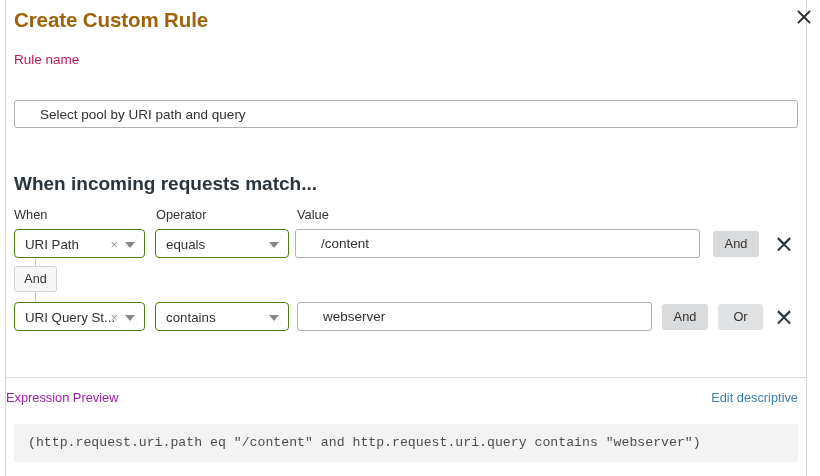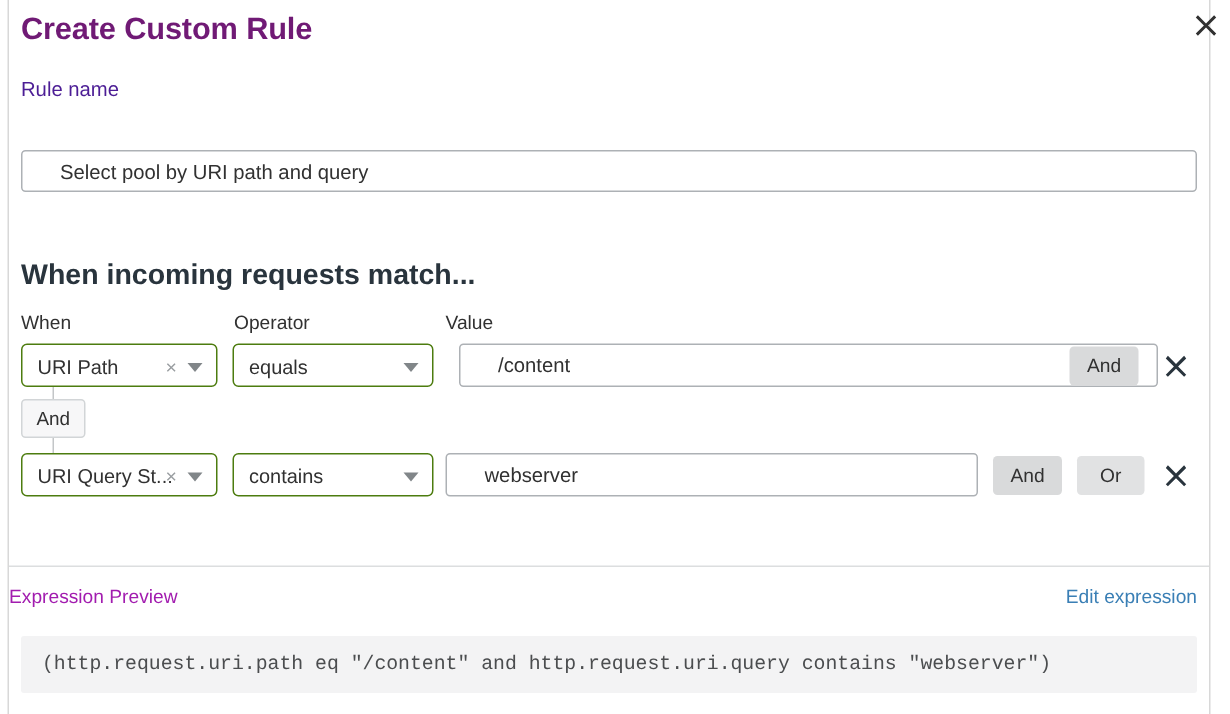--- a/index.html
+++ b/index.html
@@ -39,40 +39,40 @@
     background: #d8d8d8;
   }
 
   
   .dialog-title {
     position: absolute;
     left: 14px;
     top: 8px;
     font-size: 20.5px;
     font-weight: bold;
-    color: #701a75;
+    color: #a16207;
     letter-spacing: -0.1px;
     white-space: nowrap;
   }
   .close-btn {
     position: absolute;
     left: 795px;
     top: 7px;
     width: 18px;
     height: 18px;
     cursor: pointer;
     color: #313131;
   }
   .close-btn svg { display: block; }
 
   
   .label-strong {
     position: absolute;
     font-size: 13.5px;
-    color: #4c1d95;
+    color: #be185d;
     white-space: nowrap;
   }
   .label-muted {
     position: absolute;
     font-size: 12.5px;
     color: #78797a;
     white-space: nowrap;
   }
   .rule-name-label { left: 14px; top: 52px; }
   .rule-name-help  { left: 14px; top: 75px; }
@@ -159,21 +159,21 @@
     border-left: 5px solid transparent;
     border-right: 5px solid transparent;
     border-top: 6px solid #818689;
   }
 
   .select-field-1 { left: 14px; top: 229px; width: 131px; }
   .select-op-1    { left: 155px; top: 229px; width: 134px; padding-left: 20px; }
   .select-field-2 { left: 14px; top: 302px; width: 131px; }
   .select-op-2    { left: 155px; top: 302px; width: 134px; }
 
-  .value-input-1 { left: 306px; top: 229px; width: 466px; height: 29px; }
+  .value-input-1 { left: 295px; top: 229px; width: 405px; height: 29px; }
   .value-input-2 { left: 297px; top: 302px; width: 355px; height: 29px; }
 
   
   .conn-line {
     position: absolute;
     width: 1px;
     background: #c3c6c8;
     left: 35px;
   }
   .conn-line-top    { top: 258px; height: 9px; }
@@ -344,18 +344,18 @@
 
   <div class="del-btn del-2">
     <svg width="16" height="16" viewBox="0 0 16 16" aria-hidden="true">
       <path d="M2.6 1.2 L8 6.6 L13.4 1.2 L14.8 3.0 L9.4 8.4 L14.8 13.8 L13.4 15.2 L8 9.8 L2.6 15.2 L1.2 13.8 L6.6 8.4 L1.2 3.0 Z" fill="#29343d"></path>
     </svg>
   </div>
 
   <div class="divider"></div>
 
   <div class="expr-label">Expression Preview</div>
-  <a class="expr-edit-link">Edit expression</a>
+  <a class="expr-edit-link">Edit descriptive</a>
   <div class="expr-box">
     <span class="expr-text">(http.request.uri.path eq "/content" and http.request.uri.query contains "webserver")</span>
   </div>
 
 </div>
 
 </body></html>

